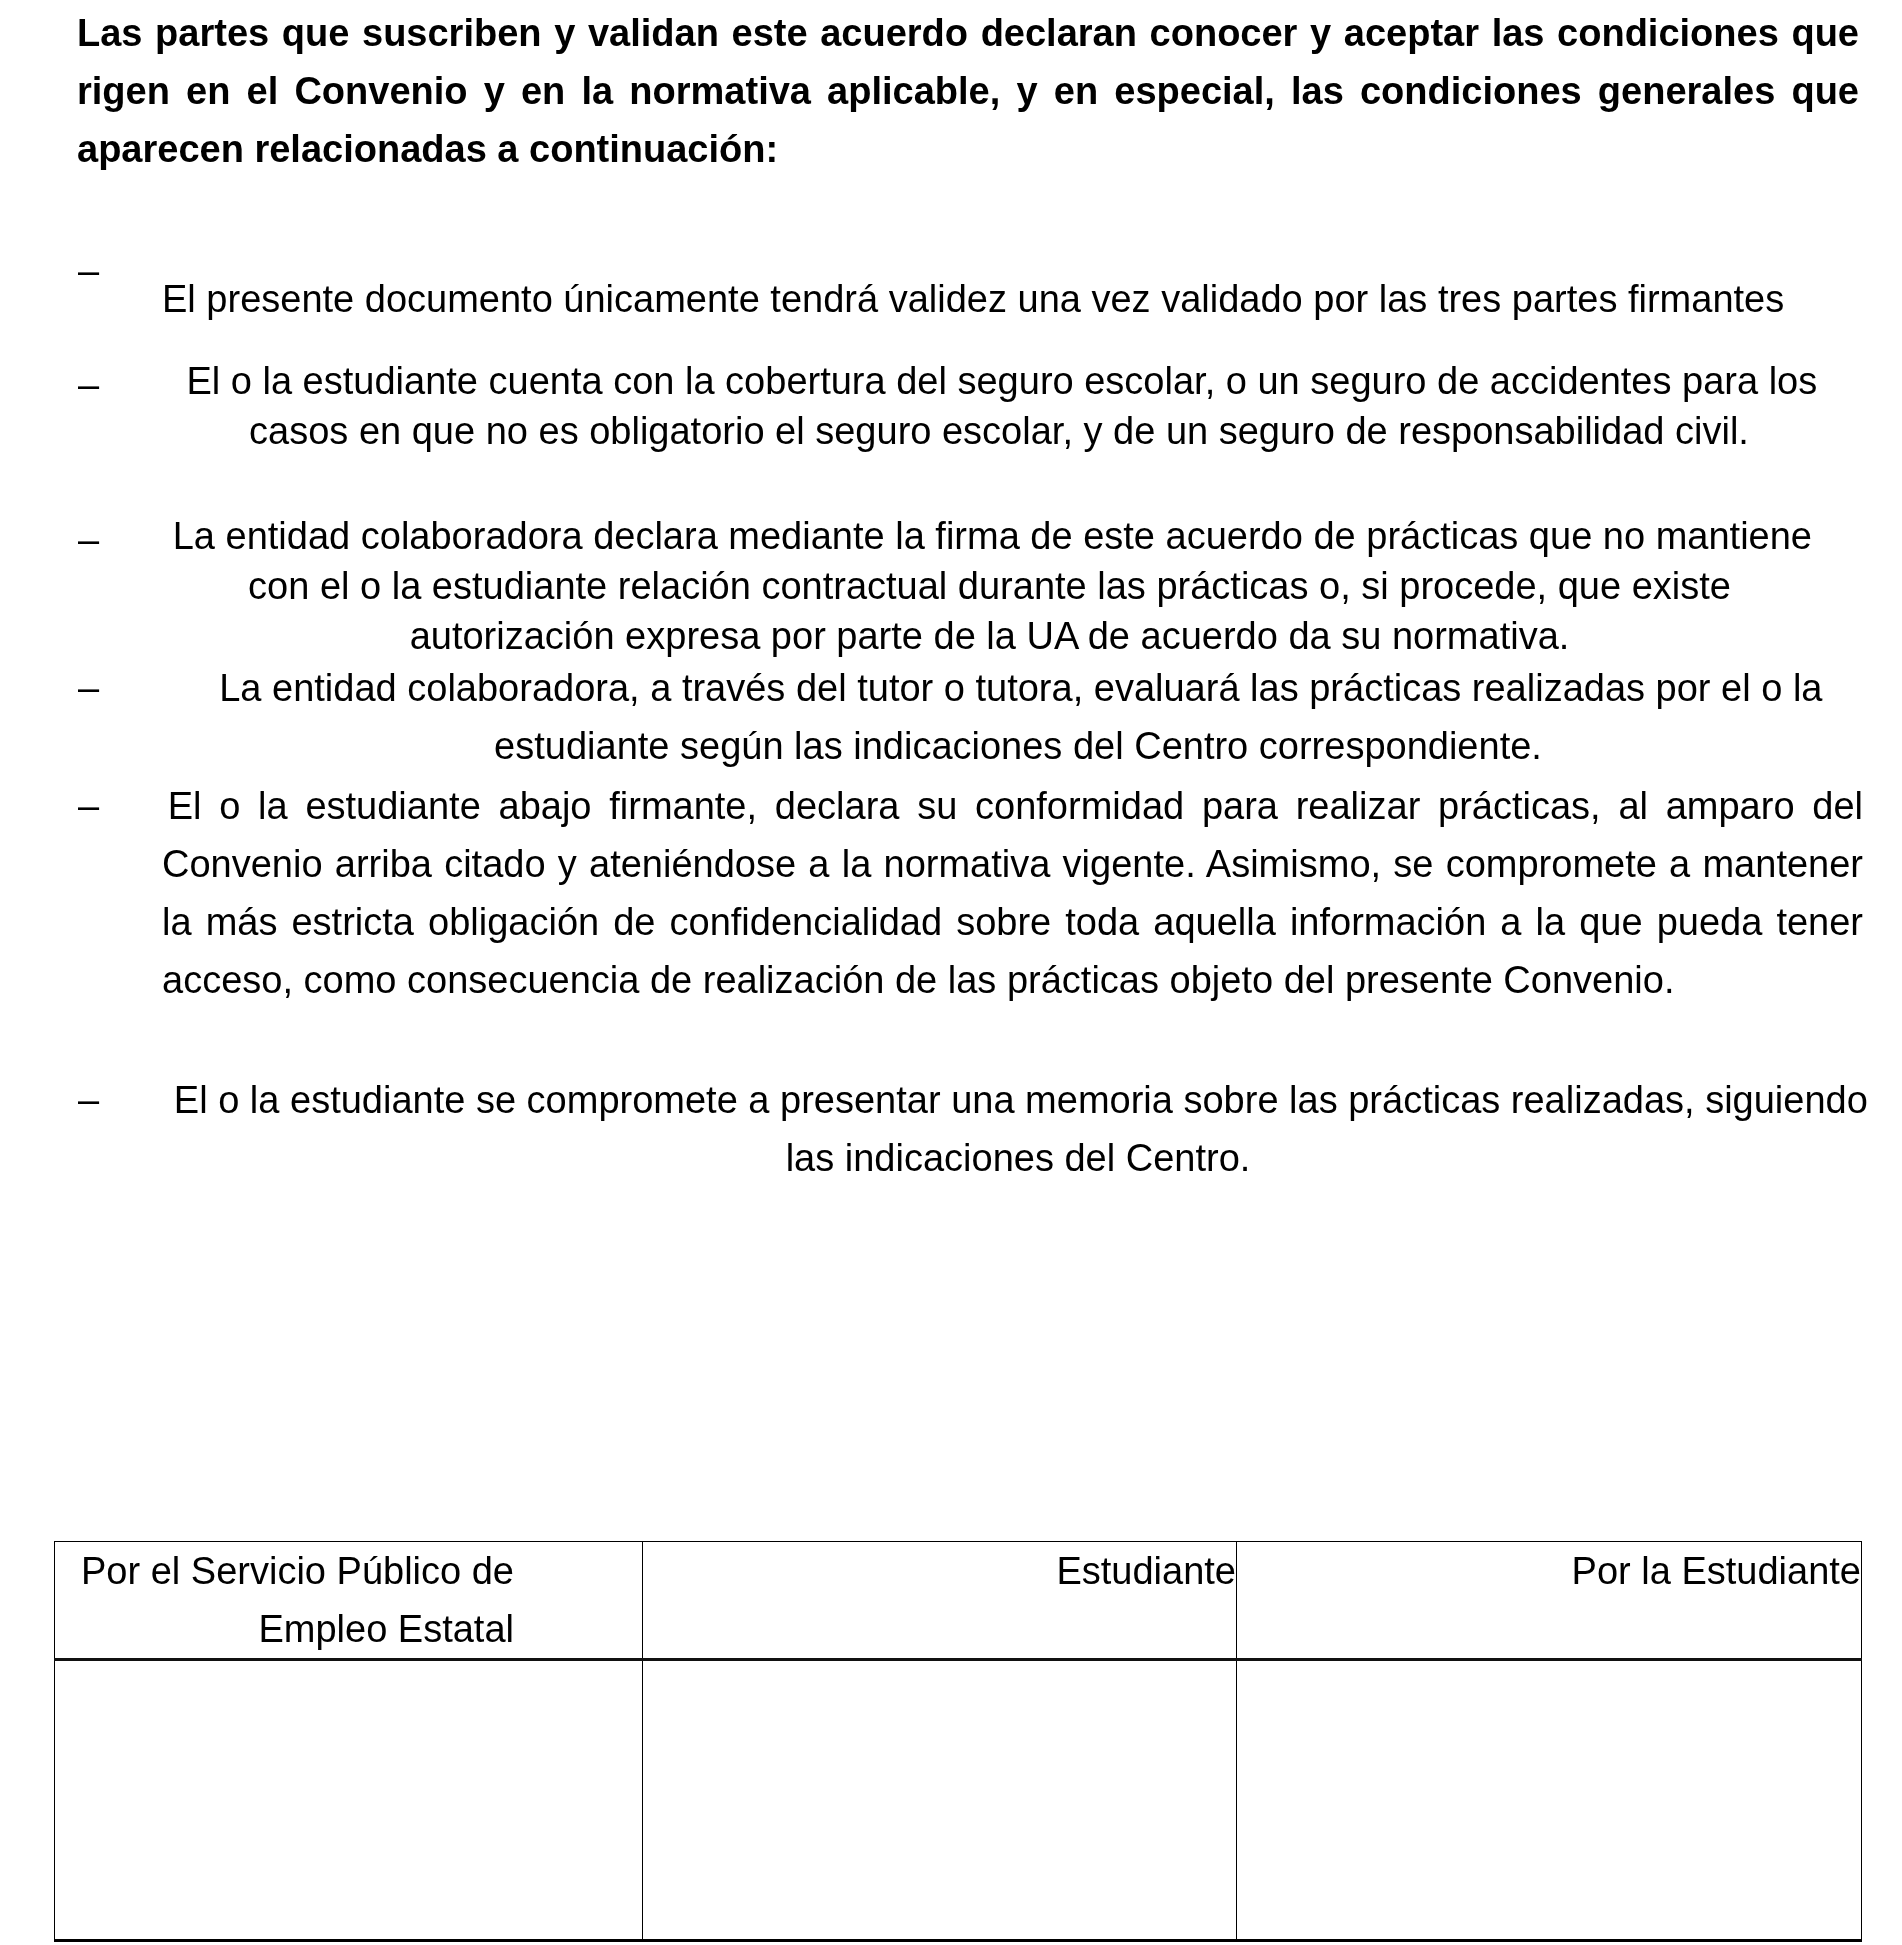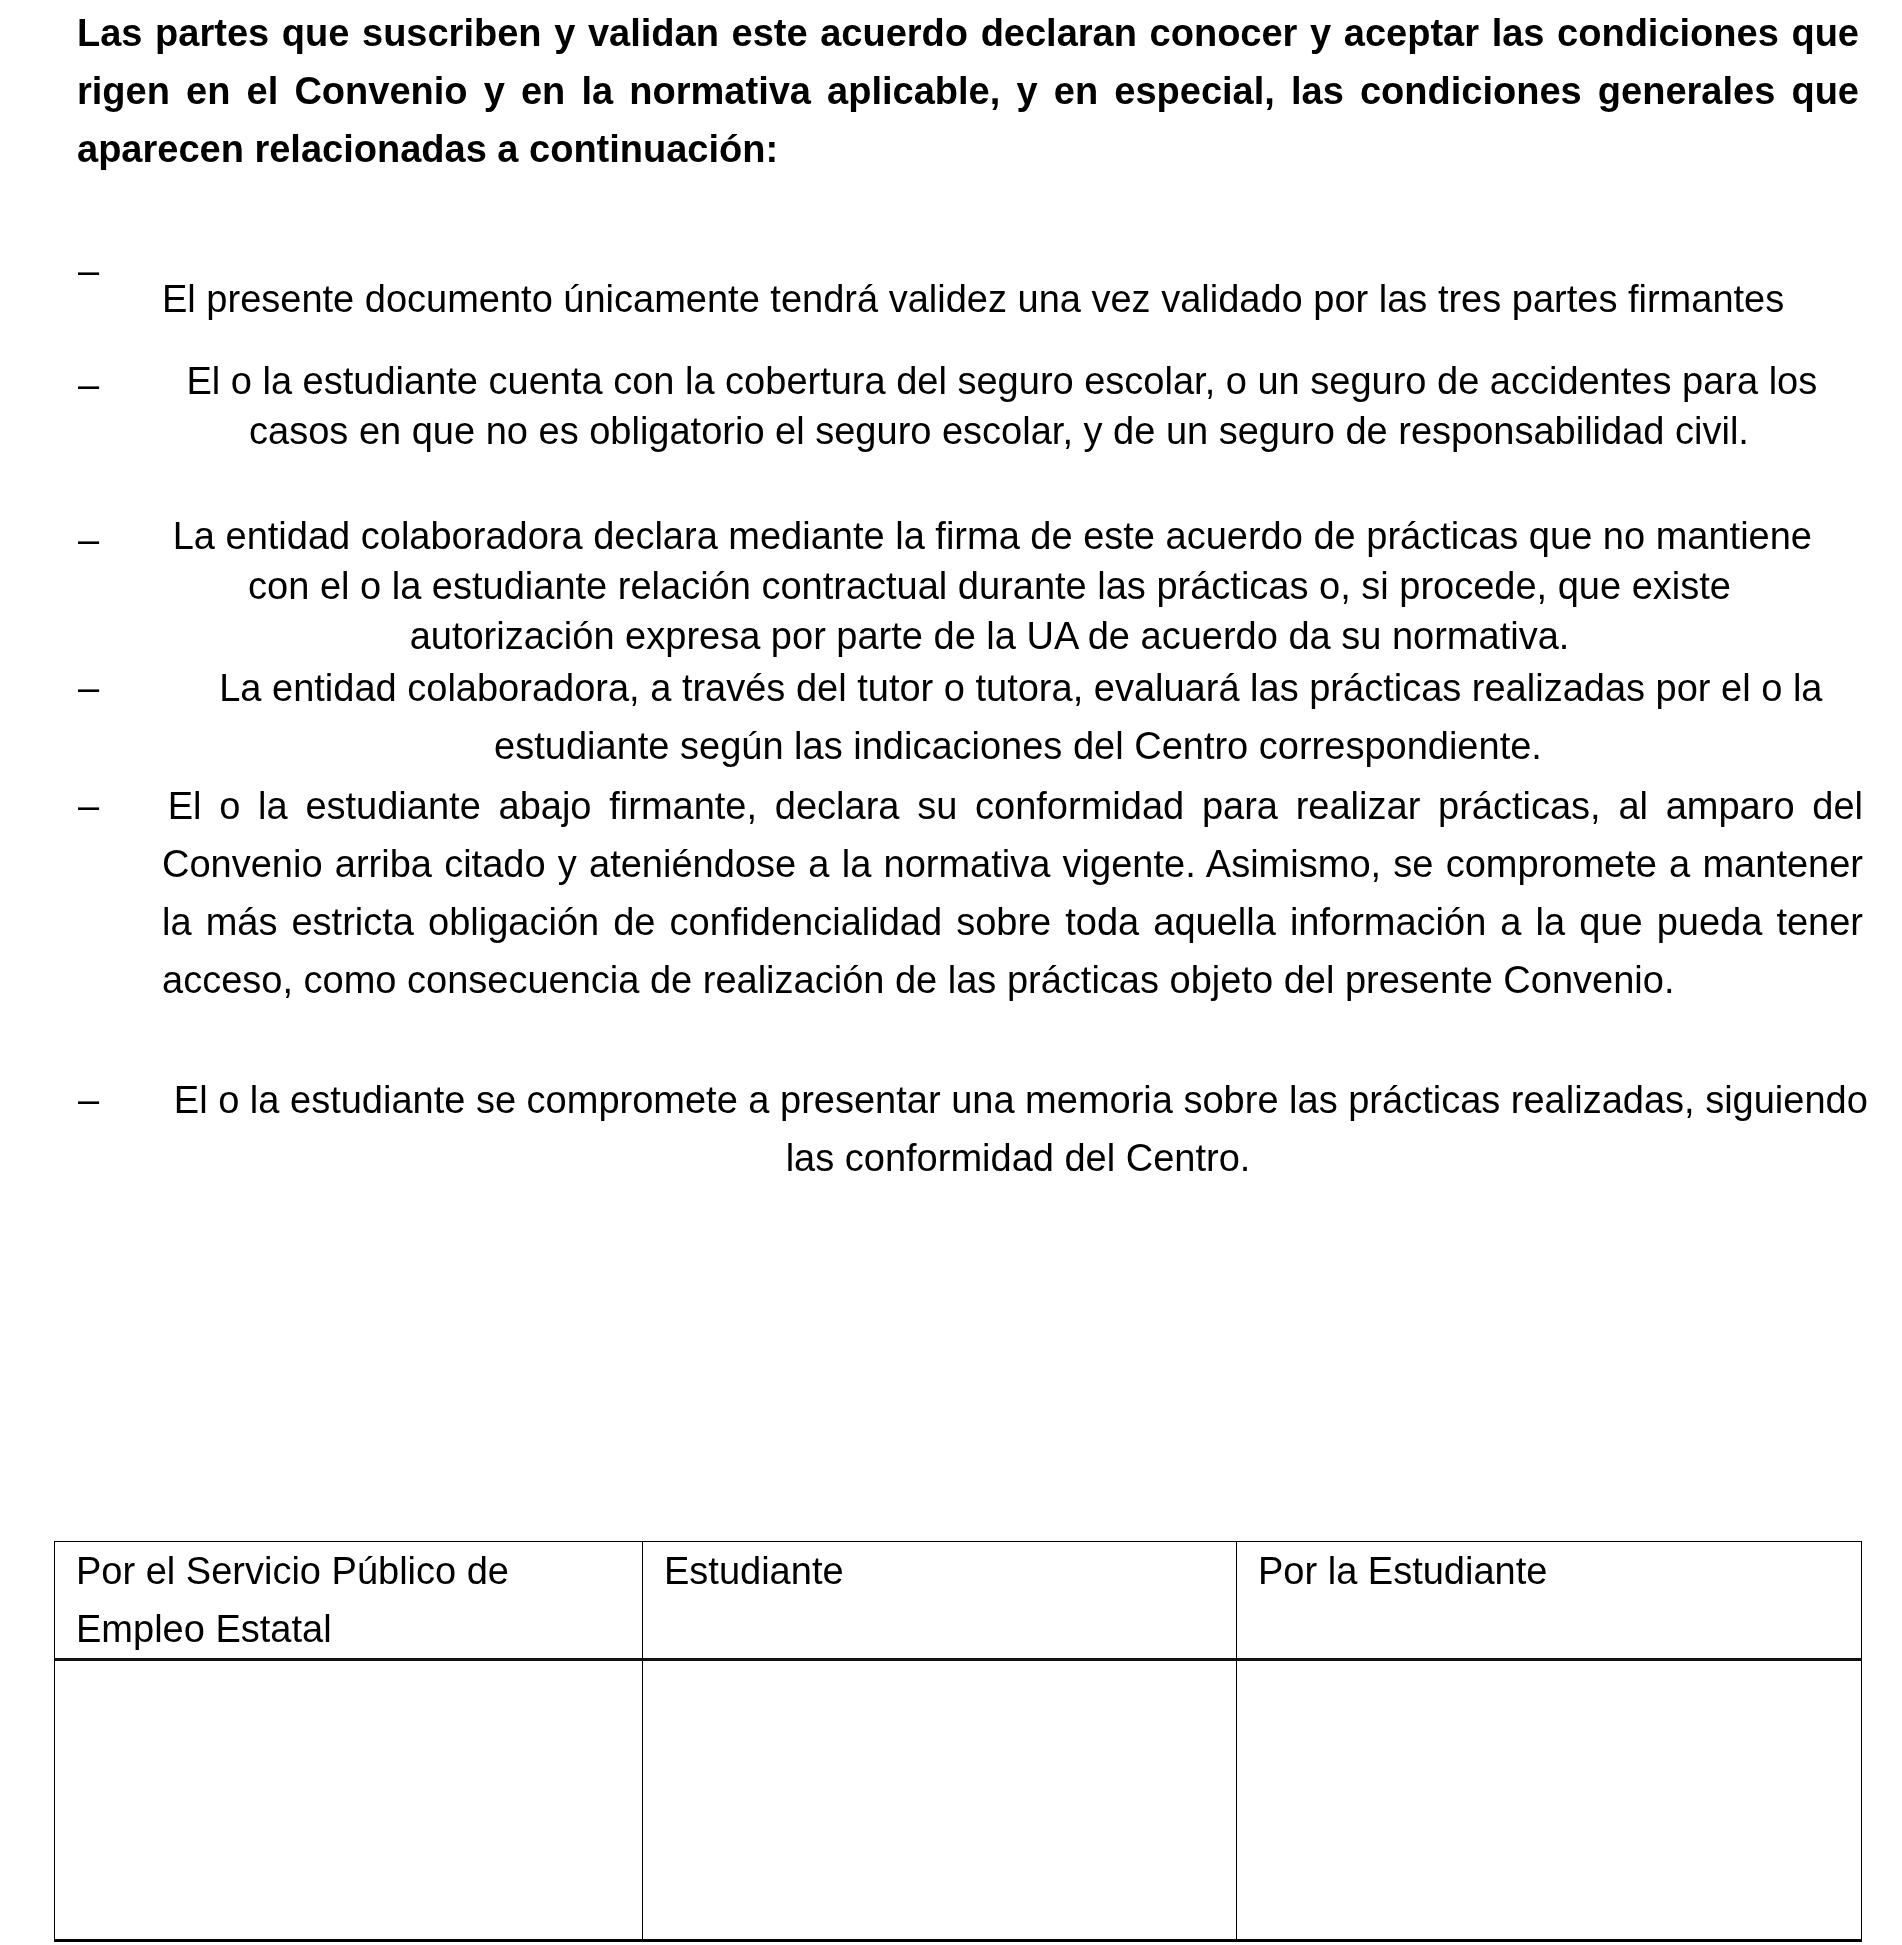--- a/index.html
+++ b/index.html
@@ -12,21 +12,21 @@
   .dash { position: absolute; left: 78px; font-size: 38px; line-height: 58px; }
   .item-text { position: absolute; left: 162px; font-size: 38px; margin: 0; text-align: center; }
   .item-text.loose { line-height: 58px; }
   .item-text.tight { line-height: 50px; }
   .item-text.just { text-align: justify; text-align-last: left; }
   .sig-table { position: absolute; left: 54px; top: 1541px; width: 1807px; height: 399px;
                border-collapse: collapse; table-layout: fixed; }
   .sig-table td { border: 1.9px solid #000; vertical-align: top; font-size: 38px; line-height: 58px;
                   padding: 0 0 0 21px; }
   .sig-table tr.head td { height: 116px; }
-  .sig-table tr.head td { border-bottom: 3.8px solid #111; }
+  .sig-table tr.head td { border-bottom: 3.8px solid #111; text-align: right; }
   .sig-table tr.body td { height: 278px; }
   .sig-table tr.body td { border-bottom: 3.8px solid #000; }
 </style>
 </head>
 <body>
 
 <div class="page">
 
   <p class="para" style="top:3.8px; text-align:justify; text-align-last:left;">Las partes que suscriben y validan este acuerdo declaran conocer y aceptar las condiciones que rigen en el Convenio y en la normativa aplicable, y en especial, las condiciones generales que aparecen relacionadas a continuación:</p>
 
@@ -50,21 +50,21 @@
     <p class="item-text loose" style="top:0; width:1712px; text-indent:5.7px;">La entidad colaboradora, a través del tutor o tutora, evaluará las prácticas realizadas por el o la estudiante según las indicaciones del Centro correspondiente.</p>
   </div>
 
   <div class="item" style="top:777px;">
     <span class="dash" style="top:0;">–</span>
     <p class="item-text loose just" style="top:0; width:1701px; text-indent:5.7px;">El o la estudiante abajo firmante, declara su conformidad para realizar prácticas, al amparo del Convenio arriba citado y ateniéndose a la normativa vigente. Asimismo, se compromete a mantener la más estricta obligación de confidencialidad sobre toda aquella información a la que pueda tener acceso, como consecuencia de realización de las prácticas objeto del presente Convenio.</p>
   </div>
 
   <div class="item" style="top:1071px;">
     <span class="dash" style="top:0;">–</span>
-    <p class="item-text loose" style="top:0; width:1712px; text-indent:5.7px;">El o la estudiante se compromete a presentar una memoria sobre las prácticas realizadas, siguiendo las conformidad del Centro.</p>
+    <p class="item-text loose" style="top:0; width:1712px; text-indent:5.7px;">El o la estudiante se compromete a presentar una memoria sobre las prácticas realizadas, siguiendo las indicaciones del Centro.</p>
   </div>
 
 
   <table class="sig-table">
     <colgroup>
       <col style="width:588px">
       <col style="width:594px">
       <col style="width:625px">
     </colgroup>
     <tbody>

